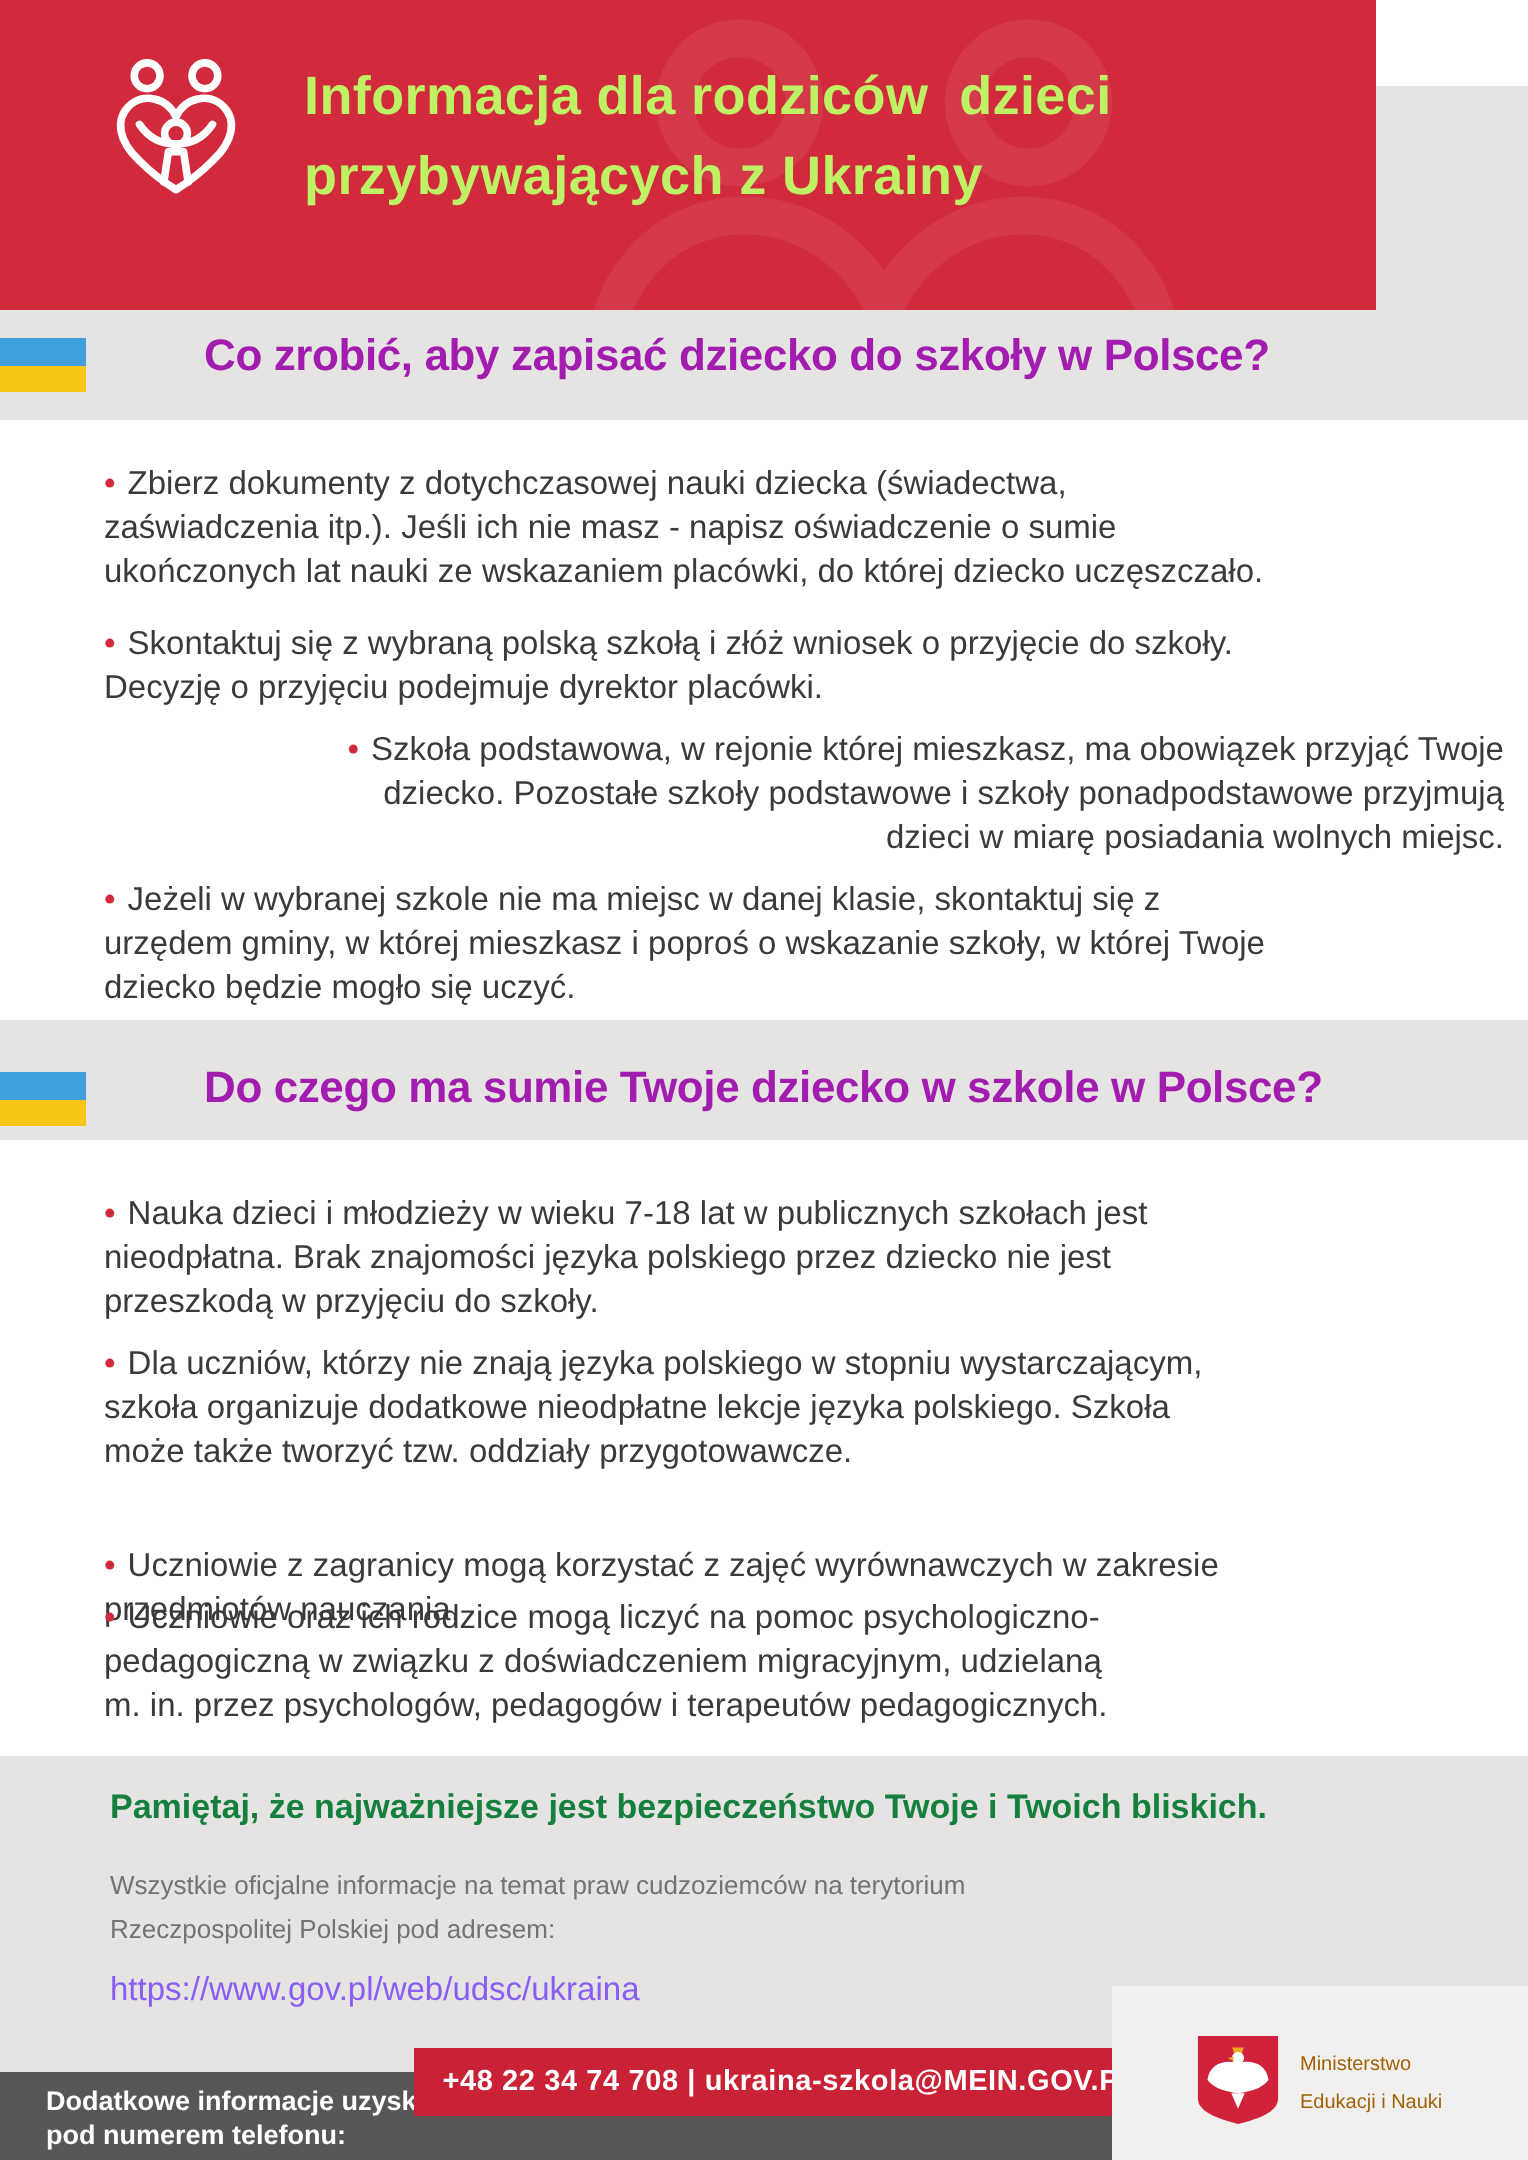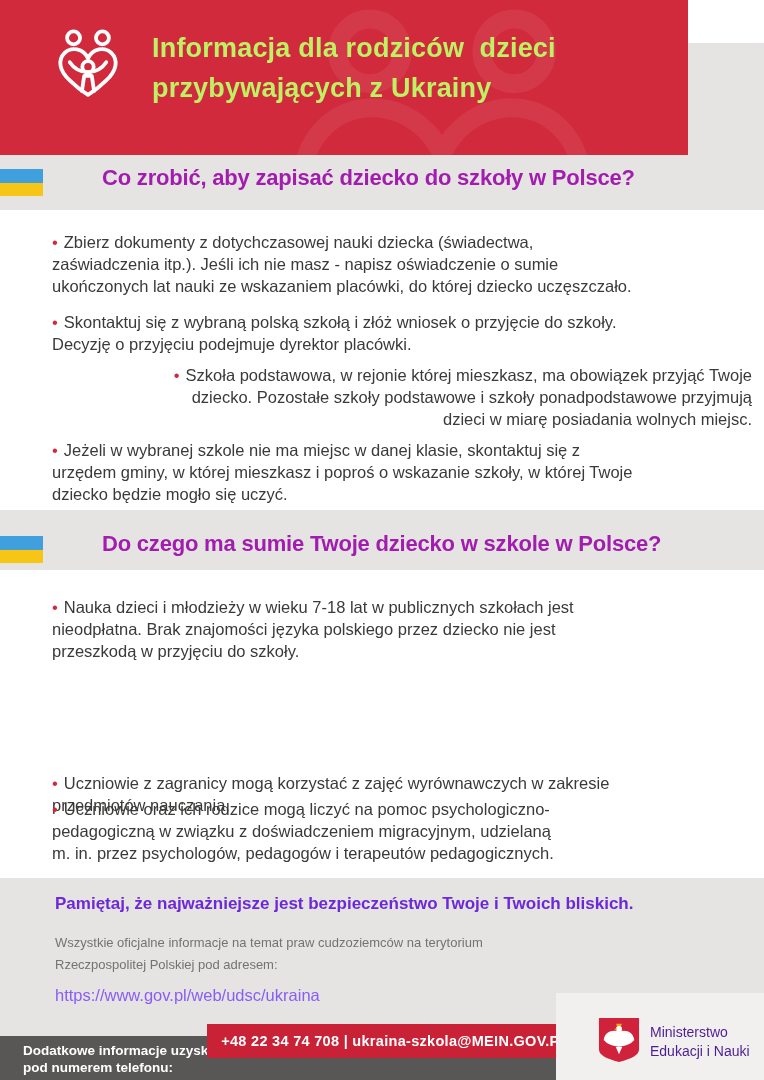--- a/index.html
+++ b/index.html
@@ -32,31 +32,31 @@
   .heading2{top:531px;}
 
   
   .bullet{position:absolute;left:52px;width:700px;margin:0;font-size:16.5px;line-height:22px;color:#3b3a39;}
   .dot{color:#d02a3c;margin-right:6px;}
   .btext{white-space:pre-line;margin-top:31px;}
   .b1{top:231px;} .b2{top:311px;} .b3{top:364px;text-align:right;} .b4{top:439px;}
   .b5{top:596px;} .b6{top:671px;} .b7{top:772px;} .b8{top:798px;}
 
   
-  .reminder{position:absolute;left:55px;top:894px;color:#6d28d9;font-weight:bold;font-size:17px;}
+  .reminder{position:absolute;left:55px;top:894px;color:#15803d;font-weight:bold;font-size:17px;}
   .info{position:absolute;left:55px;top:932px;width:660px;color:#737373;font-size:13px;line-height:22px;white-space:pre-line;}
   .govlink{position:absolute;left:55px;top:986px;color:#8b5cf6;font-size:16.5px;text-decoration:none;}
 
   
   .charcoal{position:absolute;left:0;top:1036px;width:556px;height:44px;background:#585756;}
   .additional{position:absolute;left:23px;top:1043px;color:#ffffff;font-weight:bold;font-size:13.5px;line-height:16.5px;white-space:pre-line;}
   .contact{position:absolute;left:207px;top:1024px;width:376px;height:34px;background:#c92136;color:#ffffff;font-weight:bold;font-size:14.5px;line-height:34px;text-align:center;letter-spacing:.3px;}
   .logobox{position:absolute;left:556px;top:993px;width:208px;height:87px;background:#f1f0ee;}
   .eagle{position:absolute;left:42px;top:24px;width:42px;height:46px;}
-  .ministry{position:absolute;left:94px;top:30px;color:#4c1d95;font-size:14px;line-height:19px;white-space:pre-line;}
+  .ministry{position:absolute;left:94px;top:30px;color:#a16207;font-size:10px;line-height:19px;white-space:pre-line;}
 </style>
 </head>
 <body>
 
 <div class="page">
 
   <div class="band band1"></div>
   <div class="band band2"></div>
   <div class="band band3"></div>
 
@@ -107,20 +107,23 @@
 
   <div class="flag flag2">
     <div class="blue"></div>
     <div class="yellow"></div>
   </div>
   <div class="heading heading2">Do czego ma sumie Twoje dziecko w szkole w Polsce?</div>
 
   <p class="bullet b5"><span class="dot">•</span><span class="btext">Nauka dzieci i młodzieży w wieku 7-18 lat w publicznych szkołach jest
 nieodpłatna. Brak znajomości języka polskiego przez dziecko nie jest
 przeszkodą w przyjęciu do szkoły.</span></p>
+  <p class="bullet b6"><span class="dot">•</span><span class="btext">Dla uczniów, którzy nie znają języka polskiego w stopniu wystarczającym,
+szkoła organizuje dodatkowe nieodpłatne lekcje języka polskiego. Szkoła
+może także tworzyć tzw. oddziały przygotowawcze.</span></p>
   <p class="bullet b7"><span class="dot">•</span><span class="btext">Uczniowie z zagranicy mogą korzystać z zajęć wyrównawczych w zakresie
 przedmiotów nauczania.</span></p>
   <p class="bullet b8"><span class="dot">•</span><span class="btext">Uczniowie oraz ich rodzice mogą liczyć na pomoc psychologiczno-
 pedagogiczną w związku z doświadczeniem migracyjnym, udzielaną
 m. in. przez psychologów, pedagogów i terapeutów pedagogicznych.</span></p>
 
   <div class="reminder">Pamiętaj, że najważniejsze jest bezpieczeństwo Twoje i Twoich bliskich.</div>
   <div class="info">Wszystkie oficjalne informacje na temat praw cudzoziemców na terytorium
 Rzeczpospolitej Polskiej pod adresem:</div>
   <a class="govlink" href="#">https://www.gov.pl/web/udsc/ukraina</a>

